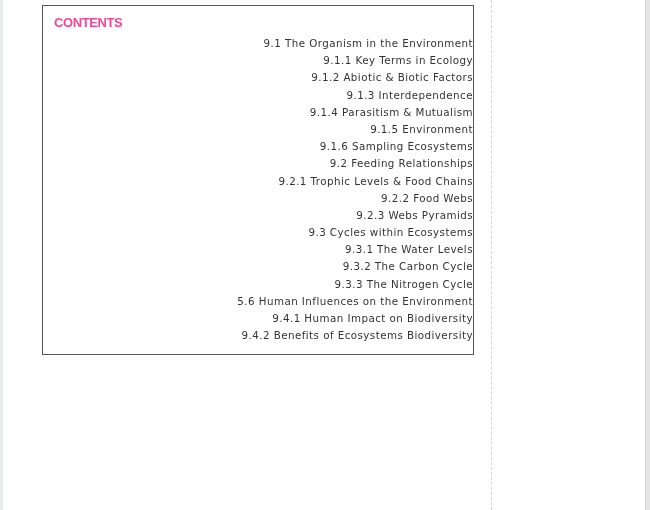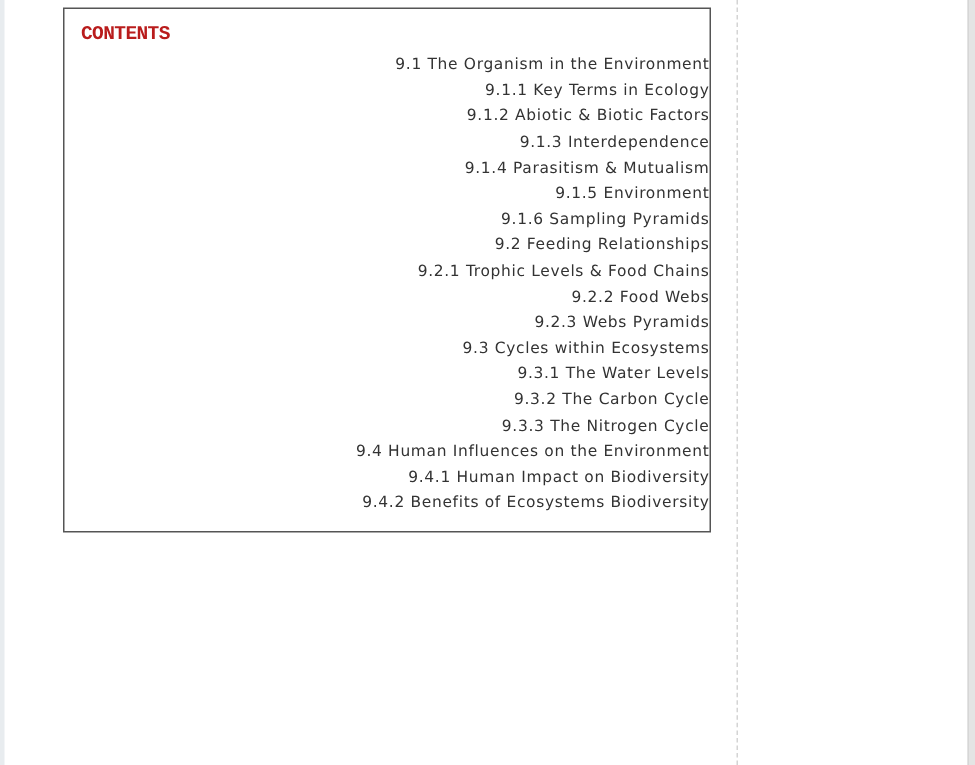--- a/index.html
+++ b/index.html
@@ -19,22 +19,22 @@
     .margin-guide {
       position: absolute; left: 491px; top: 0; width: 0; height: 510px;
       border-left: 1px dashed #d4d4d4;
     }
     .toc-box {
       position: absolute; left: 42px; top: 5px; width: 430px; height: 348px;
       border: 1.5px solid #555555; box-sizing: content-box;
     }
     .toc-title {
       position: absolute; left: 11px; top: 9px;
-      font-family: Liberation Mono, monospace; font-weight: bold;
-      font-size: 13px; letter-spacing: -0.4px; color: #b91c1c;
+      font-family: Liberation Sans, sans-serif; font-weight: bold;
+      font-size: 13px; letter-spacing: -0.4px; color: #ec4899;
     }
     .toc-list { position: absolute; left: 0; top: 29px; width: 100%; text-align: right; }
     .toc-item {
       height: 17.2px; line-height: 17.2px;
       font-size: 10.3px; color: #333333; letter-spacing: 0.45px;
       white-space: nowrap; cursor: pointer;
     }
     .lvl-1 { padding-left: 11px; }
     .lvl-2 { padding-left: 19px; }
   </style>
@@ -47,26 +47,26 @@
 
 <div class="toc-box">
   <div class="toc-title">CONTENTS</div>
   <div class="toc-list">
     <div class="toc-item lvl-1">9.1 The Organism in the Environment</div>
     <div class="toc-item lvl-2">9.1.1 Key Terms in Ecology</div>
     <div class="toc-item lvl-2">9.1.2 Abiotic &amp; Biotic Factors</div>
     <div class="toc-item lvl-2">9.1.3 Interdependence</div>
     <div class="toc-item lvl-2">9.1.4 Parasitism &amp; Mutualism</div>
     <div class="toc-item lvl-2">9.1.5 Environment</div>
-    <div class="toc-item lvl-2">9.1.6 Sampling Pyramids</div>
+    <div class="toc-item lvl-2">9.1.6 Sampling Ecosystems</div>
     <div class="toc-item lvl-1">9.2 Feeding Relationships</div>
     <div class="toc-item lvl-2">9.2.1 Trophic Levels &amp; Food Chains</div>
     <div class="toc-item lvl-2">9.2.2 Food Webs</div>
     <div class="toc-item lvl-2">9.2.3 Webs Pyramids</div>
     <div class="toc-item lvl-1">9.3 Cycles within Ecosystems</div>
     <div class="toc-item lvl-2">9.3.1 The Water Levels</div>
     <div class="toc-item lvl-2">9.3.2 The Carbon Cycle</div>
     <div class="toc-item lvl-2">9.3.3 The Nitrogen Cycle</div>
-    <div class="toc-item lvl-1">9.4 Human Influences on the Environment</div>
+    <div class="toc-item lvl-1">5.6 Human Influences on the Environment</div>
     <div class="toc-item lvl-2">9.4.1 Human Impact on Biodiversity</div>
     <div class="toc-item lvl-2">9.4.2 Benefits of Ecosystems Biodiversity</div>
   </div>
 </div>
 
 </body></html>

